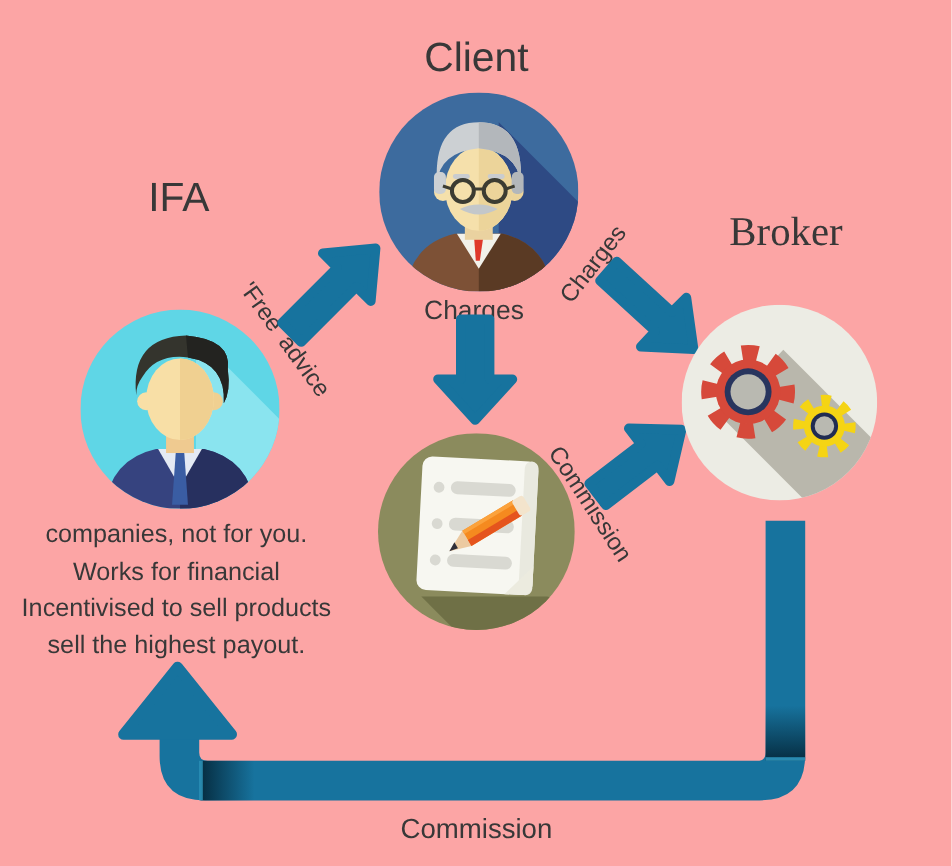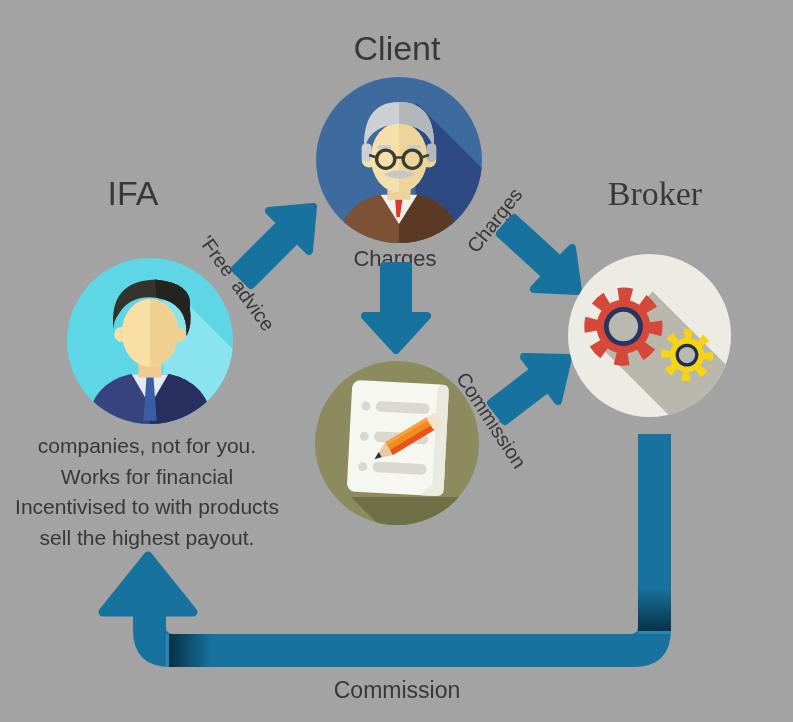--- a/index.html
+++ b/index.html
@@ -1,29 +1,29 @@
 <!DOCTYPE html>
 <html><head>
 <meta charset="utf-8">
 <style>
   html,body{margin:0;padding:0;background:#fff;}
   .canvas{
-    position:relative;width:793px;height:722px;background:#a3a3a3;overflow:hidden;
+    position:relative;width:793px;height:722px;background:#fca5a5;overflow:hidden;
     font-family:"Liberation Sans",sans-serif;color:var(--text,#383838);
   }
   .label{position:absolute;text-align:center;white-space:nowrap;}
   .title{font-size:34px;line-height:44px;color:var(--text,#383838);}
   .edge-label{font-size:21px;}
   .edge-label.rot{transform-origin:50% 50%;}
   .note{position:absolute;left:7px;top:431px;width:280px;text-align:center;
         font-size:21px;line-height:30.5px;}
   svg.overlay{position:absolute;left:0;top:0;z-index:1;pointer-events:none;}
   svg.avatar{position:absolute;z-index:2;}
   .lbl-client{left:297px;top:26px;width:200px;}
-  .lbl-ifa{left:13px;top:143px;width:240px;margin-top:28px;}
+  .lbl-ifa{left:29px;top:143px;width:240px;}
   .lbl-broker{left:555px;top:172px;width:200px;font-family:Liberation Serif, serif;}
   .lbl-provider{left:297px;top:540px;width:200px;}
   .lbl-charges-mid{left:295px;top:246px;width:200px;font-size:22px;}
   .lbl-commission-bottom{left:297px;top:677px;width:200px;font-size:23px;}
   .lbl-free-advice{left:162px;top:272px;width:150px;font-size:20px;transform:rotate(54deg);}
   .lbl-charges-tr{left:440px;top:209px;width:110px;font-size:20px;transform:rotate(-52deg);}
   .lbl-commission-r{left:426px;top:409px;width:130px;font-size:20px;transform:rotate(57deg);}
   .av-client{left:316px;top:77px;width:166px;height:166px;}
   .av-ifa{left:67px;top:258px;width:166px;height:166px;}
   .av-broker{left:568px;top:254px;width:163px;height:163px;}
@@ -73,21 +73,21 @@
 
   <div class="label edge-label rot lbl-free-advice">'Free' advice</div>
   <div class="label edge-label lbl-charges-mid">Charges</div>
   <div class="label edge-label rot lbl-charges-tr">Charges</div>
   <div class="label edge-label rot lbl-commission-r">Commission</div>
   <div class="label edge-label lbl-commission-bottom">Commission</div>
 
   <div class="note">
     <div>companies, not for you.</div>
     <div>Works for financial</div>
-    <div>Incentivised to with products</div>
+    <div>Incentivised to sell products</div>
     <div>sell the highest payout.</div>
   </div>
 
   <svg class="avatar av-client" viewBox="0 0 200 200">
     <defs>
         <clipPath id="clipC">
           <circle cx="100" cy="100" r="100"></circle>
         </clipPath>
       </defs>
     <circle cx="100" cy="100" r="100" style="fill:var(--client-circle,#3d6b9e)"></circle>

